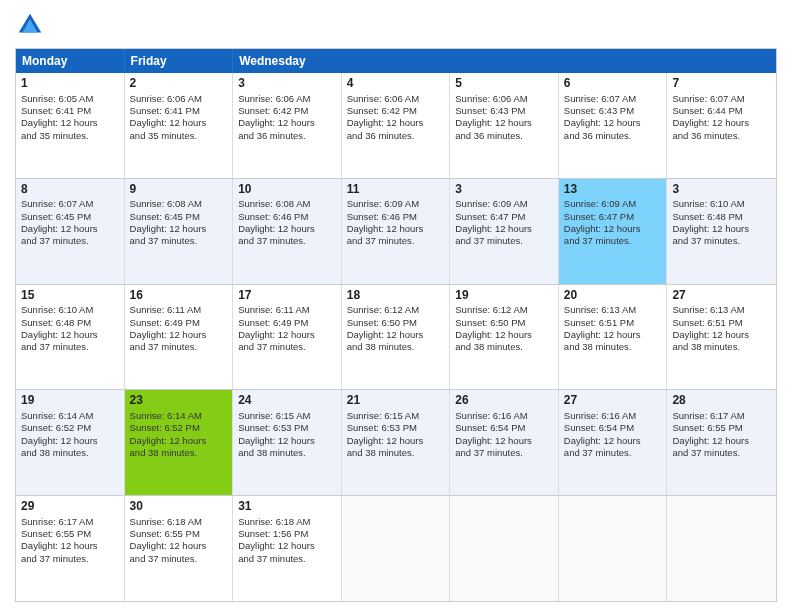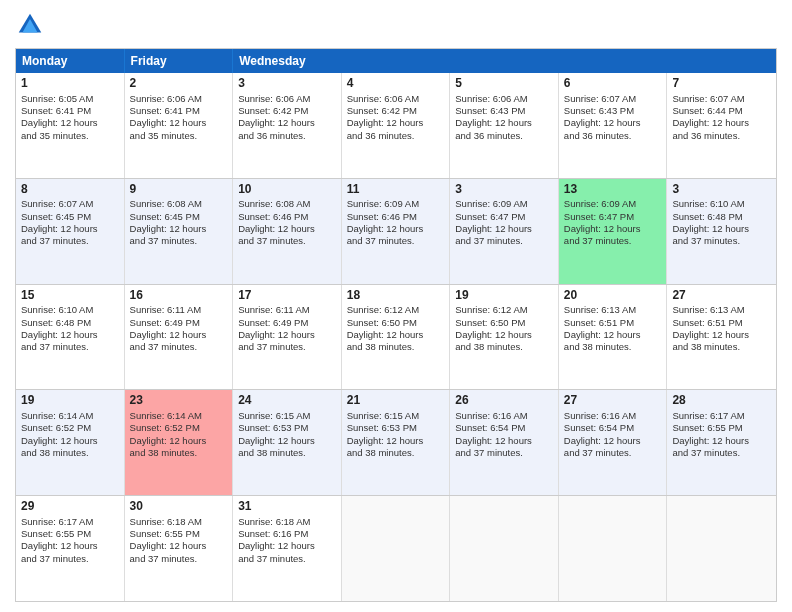--- a/index.html
+++ b/index.html
@@ -216,21 +216,21 @@
             <span style="display: block;">Daylight: 12 hours</span>
             <span style="display: block;">and 37 minutes.</span>
           </div>
           <div class="cal-cell alt-row" style="background: rgb(238, 242, 251);">
             <span class="day-num">3</span>
             <span style="display: block;">Sunrise: 6:09 AM</span>
             <span style="display: block;">Sunset: 6:47 PM</span>
             <span style="display: block;">Daylight: 12 hours</span>
             <span style="display: block;">and 37 minutes.</span>
           </div>
-          <div class="cal-cell alt-row" style="background: #86efac;">
+          <div class="cal-cell alt-row" style="background: #7dd3fc;">
             <span class="day-num">13</span>
             <span style="display: block;">Sunrise: 6:09 AM</span>
             <span style="display: block;">Sunset: 6:47 PM</span>
             <span style="display: block;">Daylight: 12 hours</span>
             <span style="display: block;">and 37 minutes.</span>
           </div>
           <div class="cal-cell alt-row" style="background: rgb(238, 242, 251);">
             <span class="day-num">3</span>
             <span style="display: block;">Sunrise: 6:10 AM</span>
             <span style="display: block;">Sunset: 6:48 PM</span>
@@ -290,21 +290,21 @@
           </div>
         </div>
         <div class="cal-row">
           <div class="cal-cell alt-row" style="background: rgb(238, 242, 251);">
             <span class="day-num">19</span>
             <span style="display: block;">Sunrise: 6:14 AM</span>
             <span style="display: block;">Sunset: 6:52 PM</span>
             <span style="display: block;">Daylight: 12 hours</span>
             <span style="display: block;">and 38 minutes.</span>
           </div>
-          <div class="cal-cell alt-row" style="background: #fca5a5;">
+          <div class="cal-cell alt-row" style="background: #84cc16;">
             <span class="day-num">23</span>
             <span style="display: block;">Sunrise: 6:14 AM</span>
             <span style="display: block;">Sunset: 6:52 PM</span>
             <span style="display: block;">Daylight: 12 hours</span>
             <span style="display: block;">and 38 minutes.</span>
           </div>
           <div class="cal-cell alt-row" style="background: rgb(238, 242, 251);">
             <span class="day-num">24</span>
             <span style="display: block;">Sunrise: 6:15 AM</span>
             <span style="display: block;">Sunset: 6:53 PM</span>
@@ -351,21 +351,21 @@
           <div class="cal-cell">
             <span class="day-num">30</span>
             <span style="display: block;">Sunrise: 6:18 AM</span>
             <span style="display: block;">Sunset: 6:55 PM</span>
             <span style="display: block;">Daylight: 12 hours</span>
             <span style="display: block;">and 37 minutes.</span>
           </div>
           <div class="cal-cell">
             <span class="day-num">31</span>
             <span style="display: block;">Sunrise: 6:18 AM</span>
-            <span style="display: block;">Sunset: 6:16 PM</span>
+            <span style="display: block;">Sunset: 1:56 PM</span>
             <span style="display: block;">Daylight: 12 hours</span>
             <span style="display: block;">and 37 minutes.</span>
           </div>
           <div class="cal-cell empty"></div>
           <div class="cal-cell empty"></div>
           <div class="cal-cell empty"></div>
           <div class="cal-cell empty"></div>
         </div>
       </div>
   </div>

